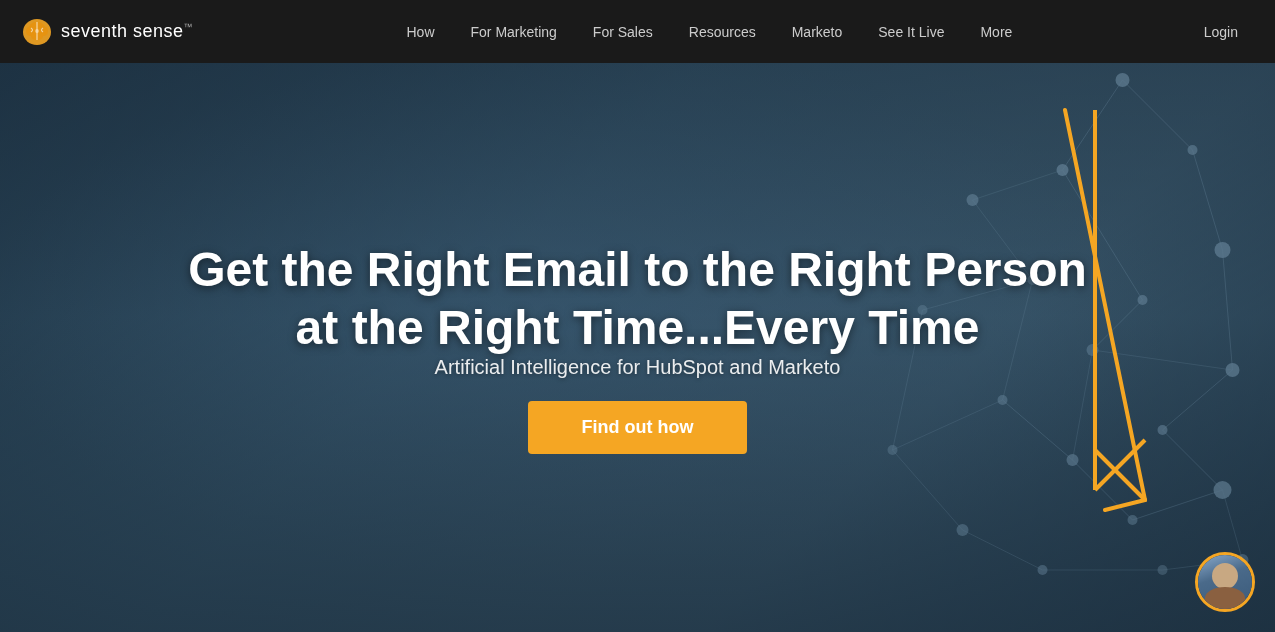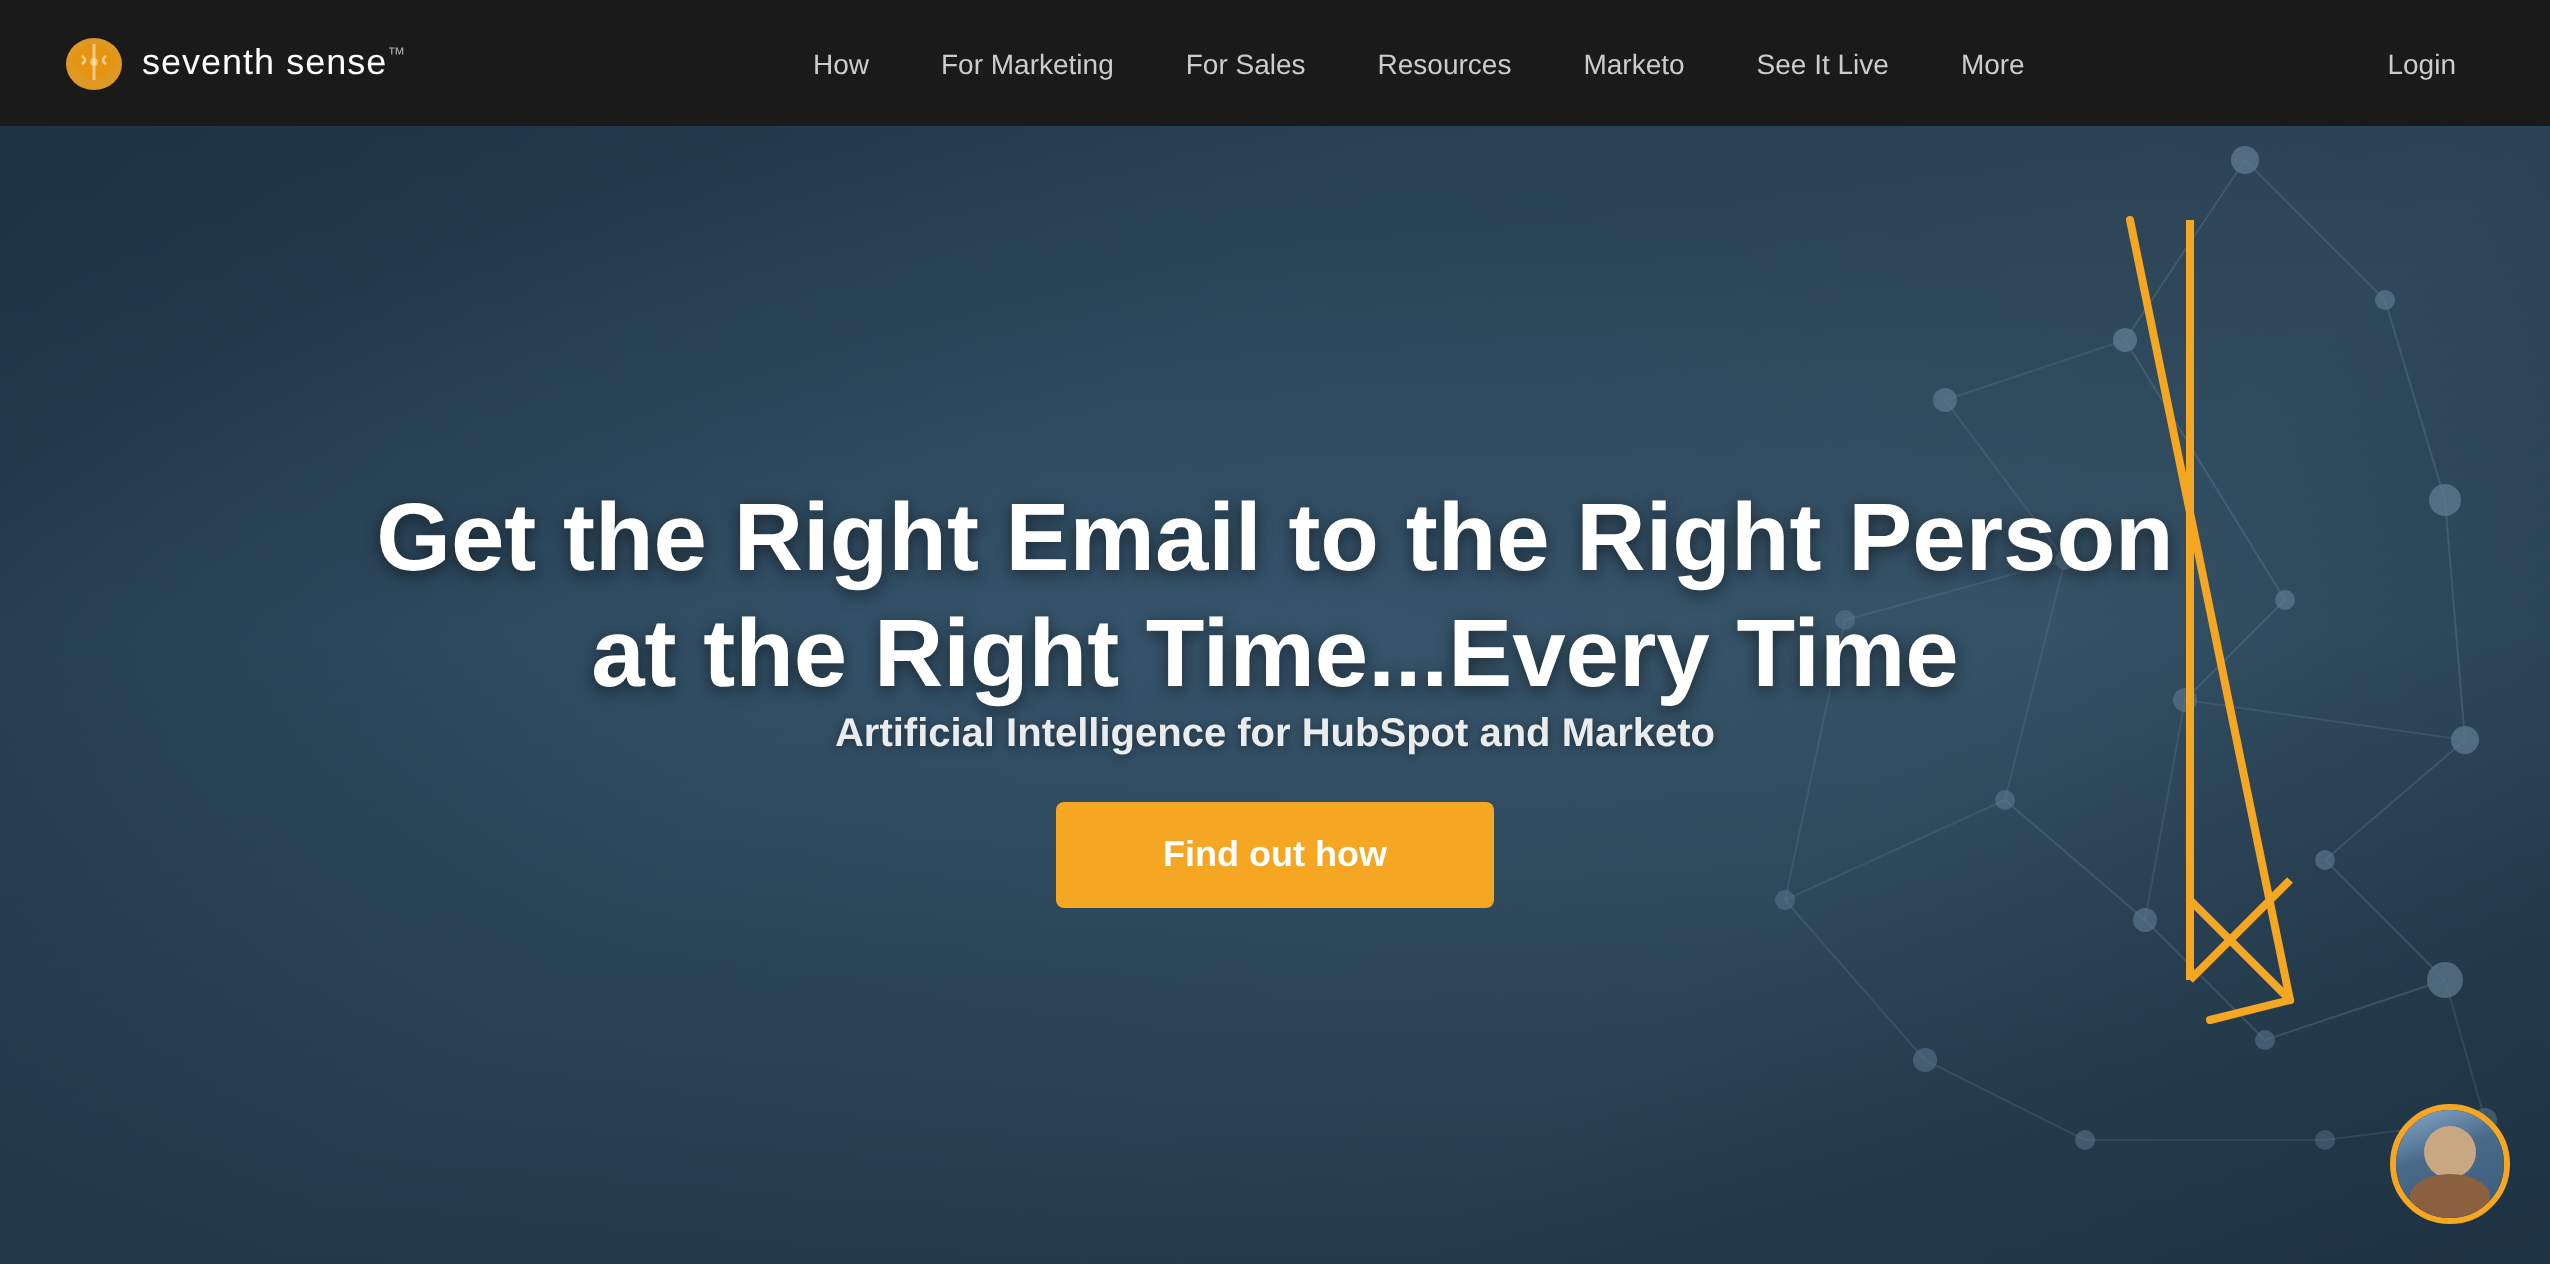--- a/index.html
+++ b/index.html
@@ -7,21 +7,21 @@
 
     
     .navbar {
       position: absolute;
       top: 0; left: 0; right: 0;
       height: 63px;
       background: #1a1a1a;
       display: flex;
       align-items: center;
       z-index: 100;
-      padding: 0 29px;
+      padding: 0 19px;
     }
     .nav-logo {
       display: flex;
       align-items: center;
       gap: 6px;
       margin-right: 40px;
       text-decoration: none;
     }
     .logo-brain {
       width: 36px;
@@ -119,21 +119,21 @@
       color: white;
       font-size: 48px;
       font-weight: 700;
       line-height: 1.2;
       text-shadow: 0 2px 8px rgba(0,0,0,0.5);
     }
 
     .hero-subheadline {
       color: rgba(255,255,255,0.9);
       font-size: 20px;
-      font-weight: 700;
+      font-weight: 400;
       margin-bottom: 22px;
       text-shadow: 0 1px 4px rgba(0,0,0,0.4);
     }
 
     .hero-cta {
       display: inline-block;
       background: #f5a623;
       color: white;
       font-size: 18px;
       font-weight: 600;

